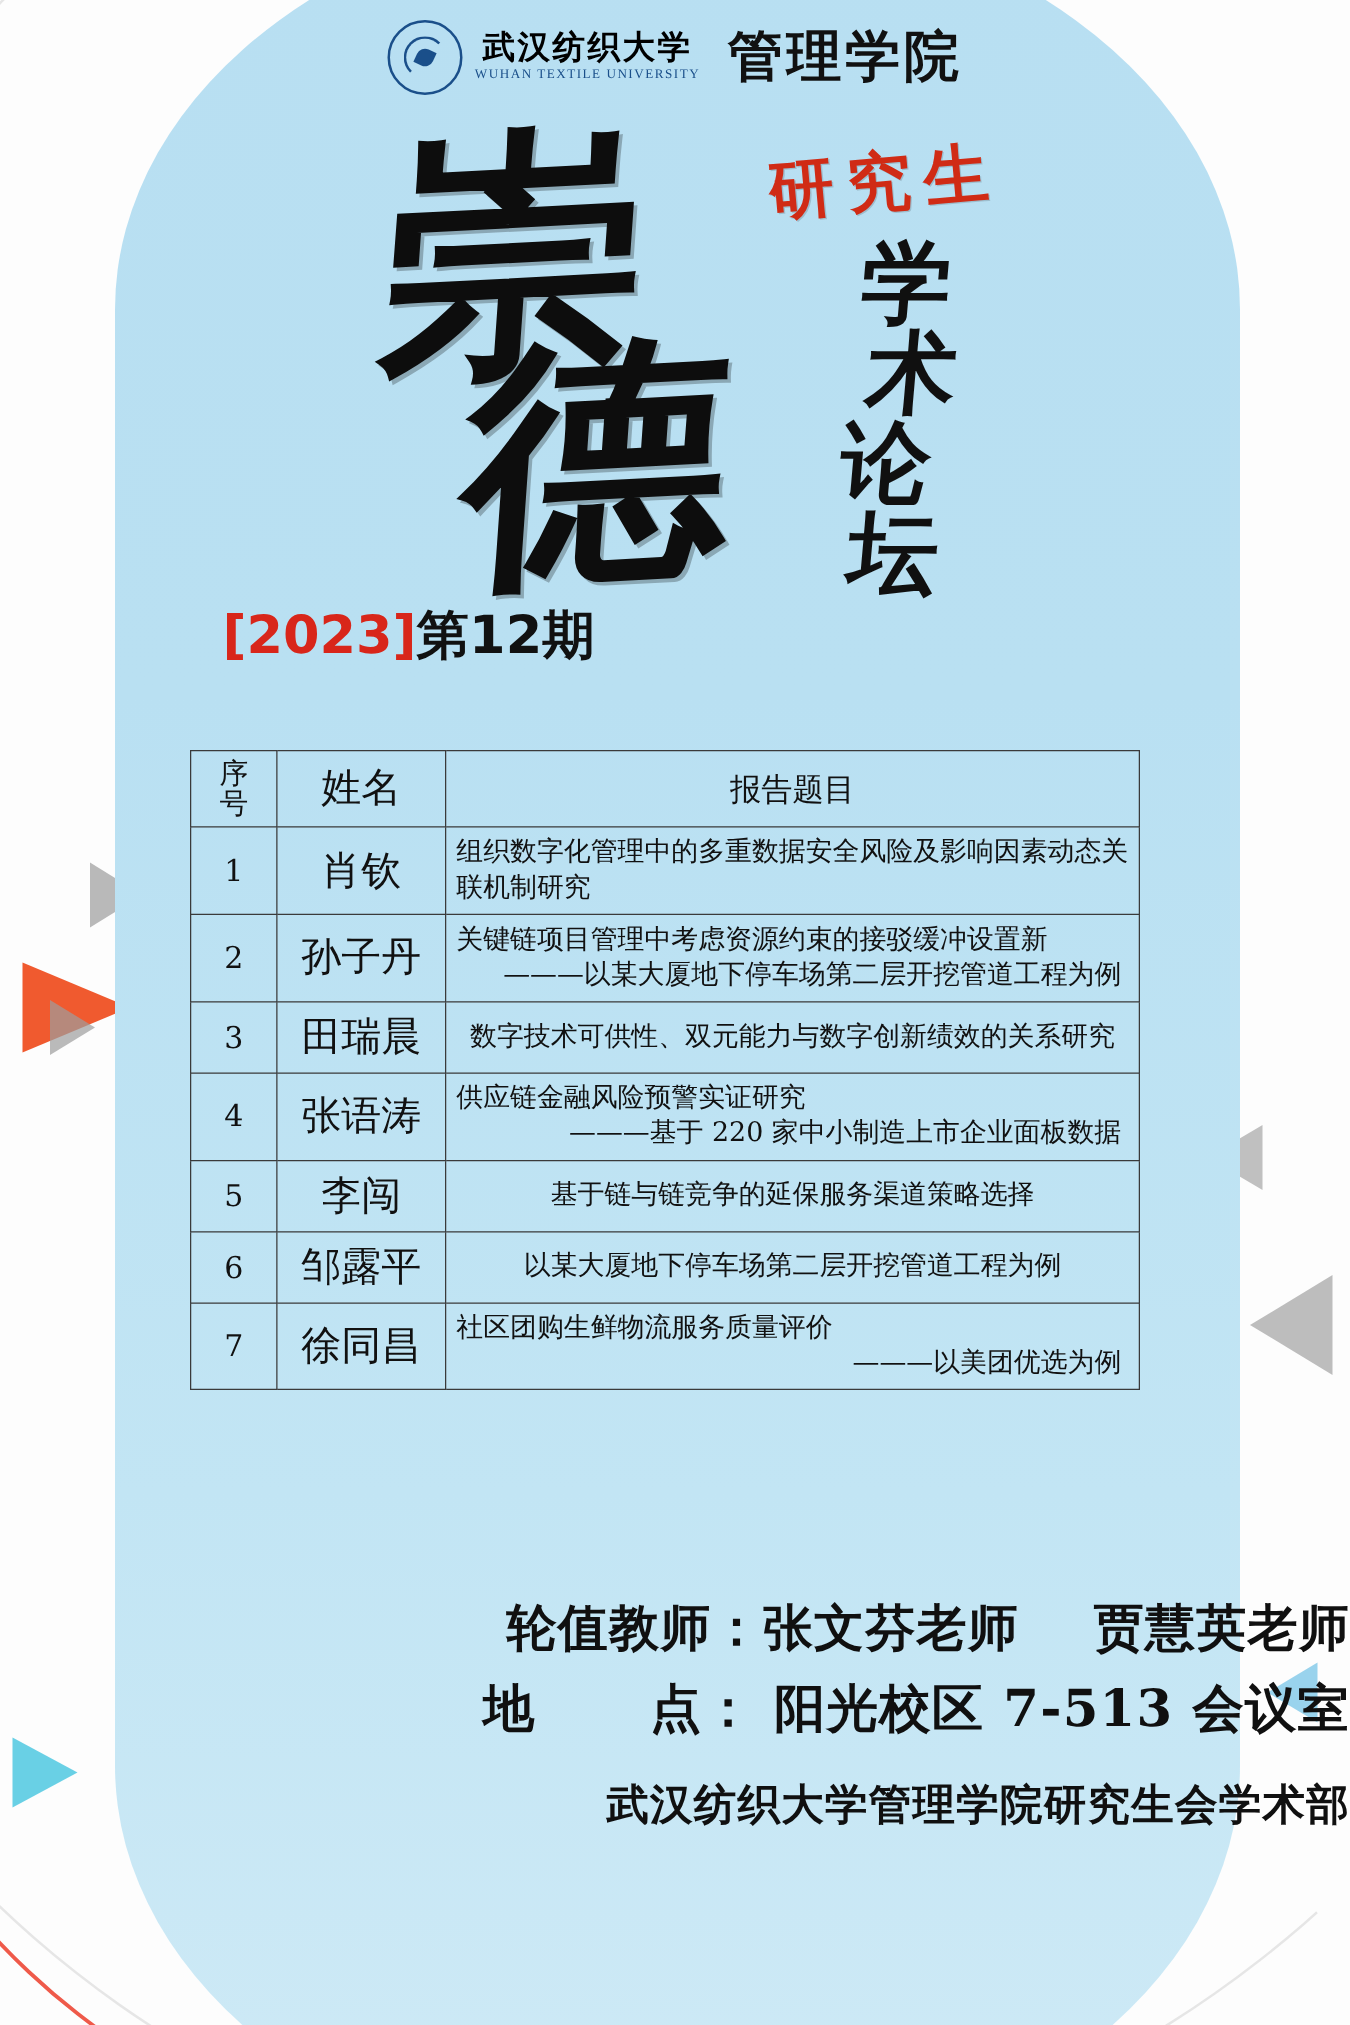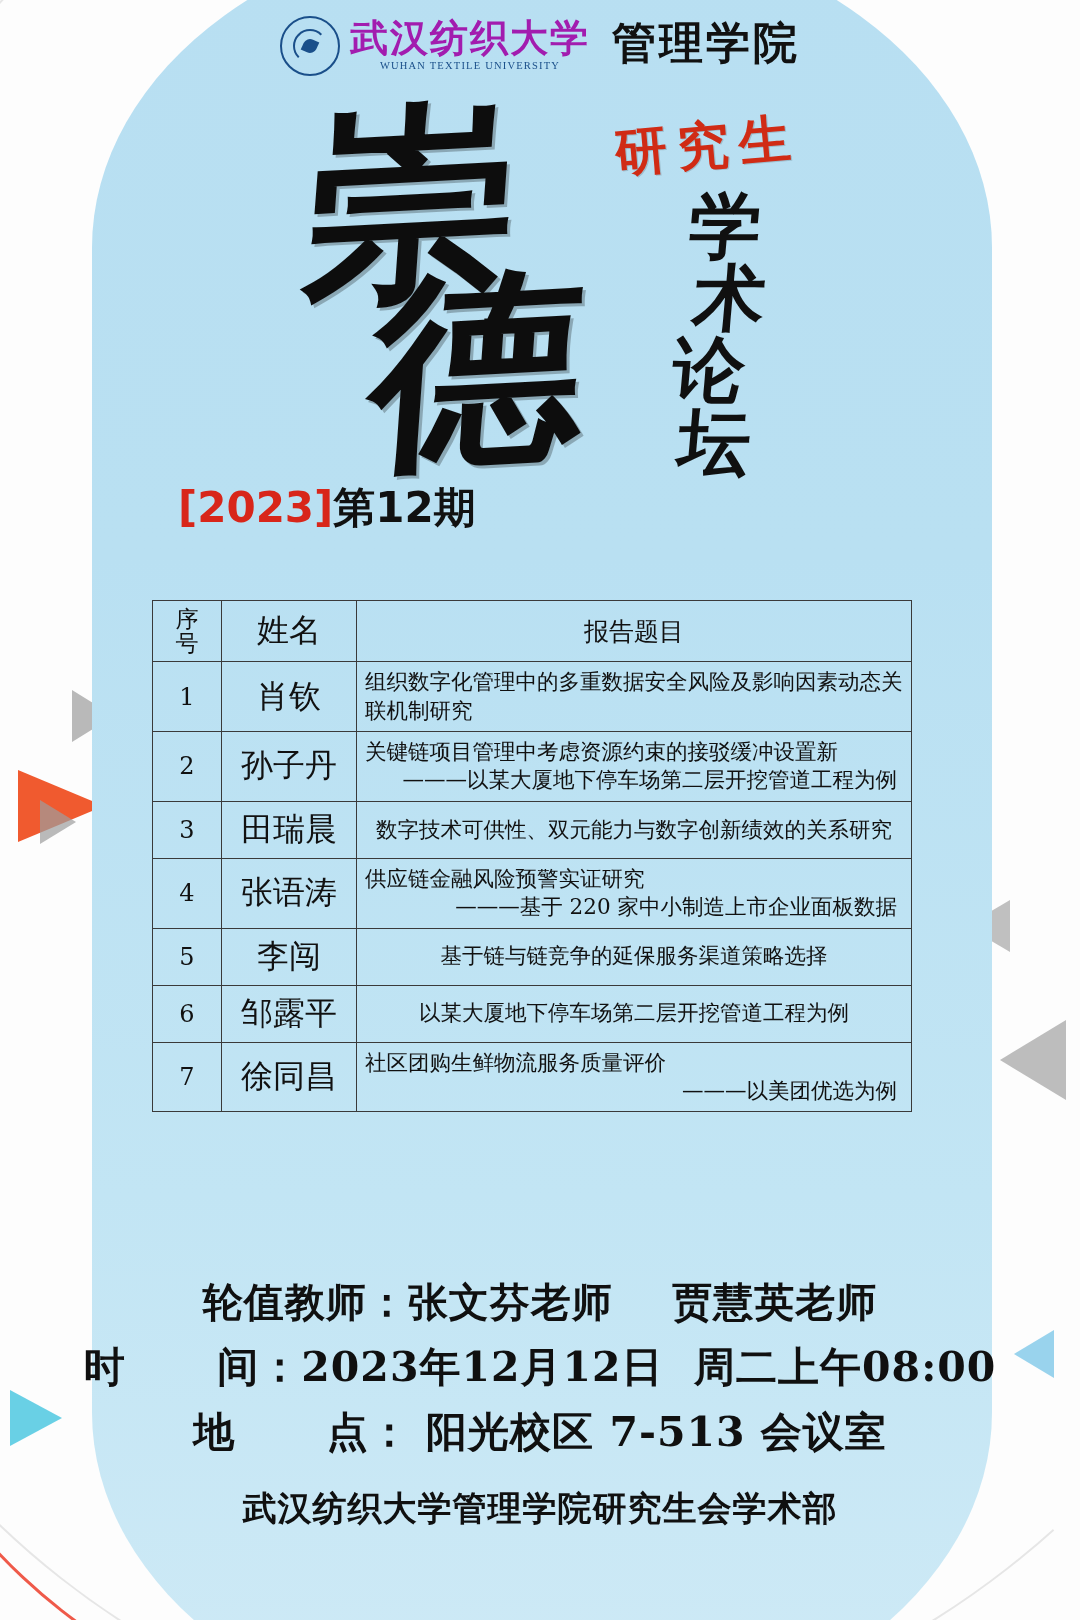--- a/index.html
+++ b/index.html
@@ -186,37 +186,37 @@
     content: "";
     position: absolute;
     left: 50%; top: 50%;
     width: 14px; height: 14px;
     transform: translate(-50%,-50%) rotate(25deg);
     border-radius: 50% 0 50% 0;
     background: #1a4f8a;
   }
   .uni-cn {
     font-family: "DejaVu Serif", serif;
-    font-size: 38px;
-    font-weight: bold;
-    color: #a21caf;
+    font-size: 26px;
+    font-weight: bold;
+    color: #000000;
     letter-spacing: 2px;
     line-height: 1;
   }
   .uni-en {
     font-family: "Liberation Serif", serif;
     font-size: 10.5px;
     color: #1a4f8a;
     letter-spacing: 1.2px;
     line-height: 1.4;
     margin-top: 2px;
   }
   .uni-block { display: flex; flex-direction: column; align-items: center; }
   .college {
-    font-family: Liberation Mono, monospace;
+    font-family: Liberation Serif, serif;
     font-size: 44px;
     font-weight: bold;
     color: #111;
     letter-spacing: 3px;
     line-height: 1;
     margin-left: 12px;
   }
 
   
   #callig {
@@ -327,21 +327,21 @@
     display: block;
     text-align: right;
   }
   td.col-title .sub.indent { padding-right: 6px; }
 
   
   #footer {
     position: absolute;
     left: 0; right: 0;
     top: 1265px;
-    text-align: center;
+    text-align: right;
     font-family: "DejaVu Serif", serif;
     color: #101010;
   }
   .f-line {
     font-size: 41px;
     font-weight: bold;
     letter-spacing: 1px;
     margin: 10px 0;
     white-space: pre;
   }
@@ -470,16 +470,15 @@
           <span>社区团购生鲜物流服务质量评价</span>
           <span class="sub indent">———以美团优选为例</span>
         </td>
       </tr>
     </tbody>
   </table>
 </div>
 
 <div id="footer">
   <div class="f-line teacher">轮值教师：张文芬老师    贾慧英老师</div>
-  <div class="f-line time">时      间：2023年12月12日  周二上午08:00</div>
   <div class="f-line place">地      点： 阳光校区 7-513 会议室</div>
   <div class="org">武汉纺织大学管理学院研究生会学术部</div>
 </div>
 
 </body></html>

